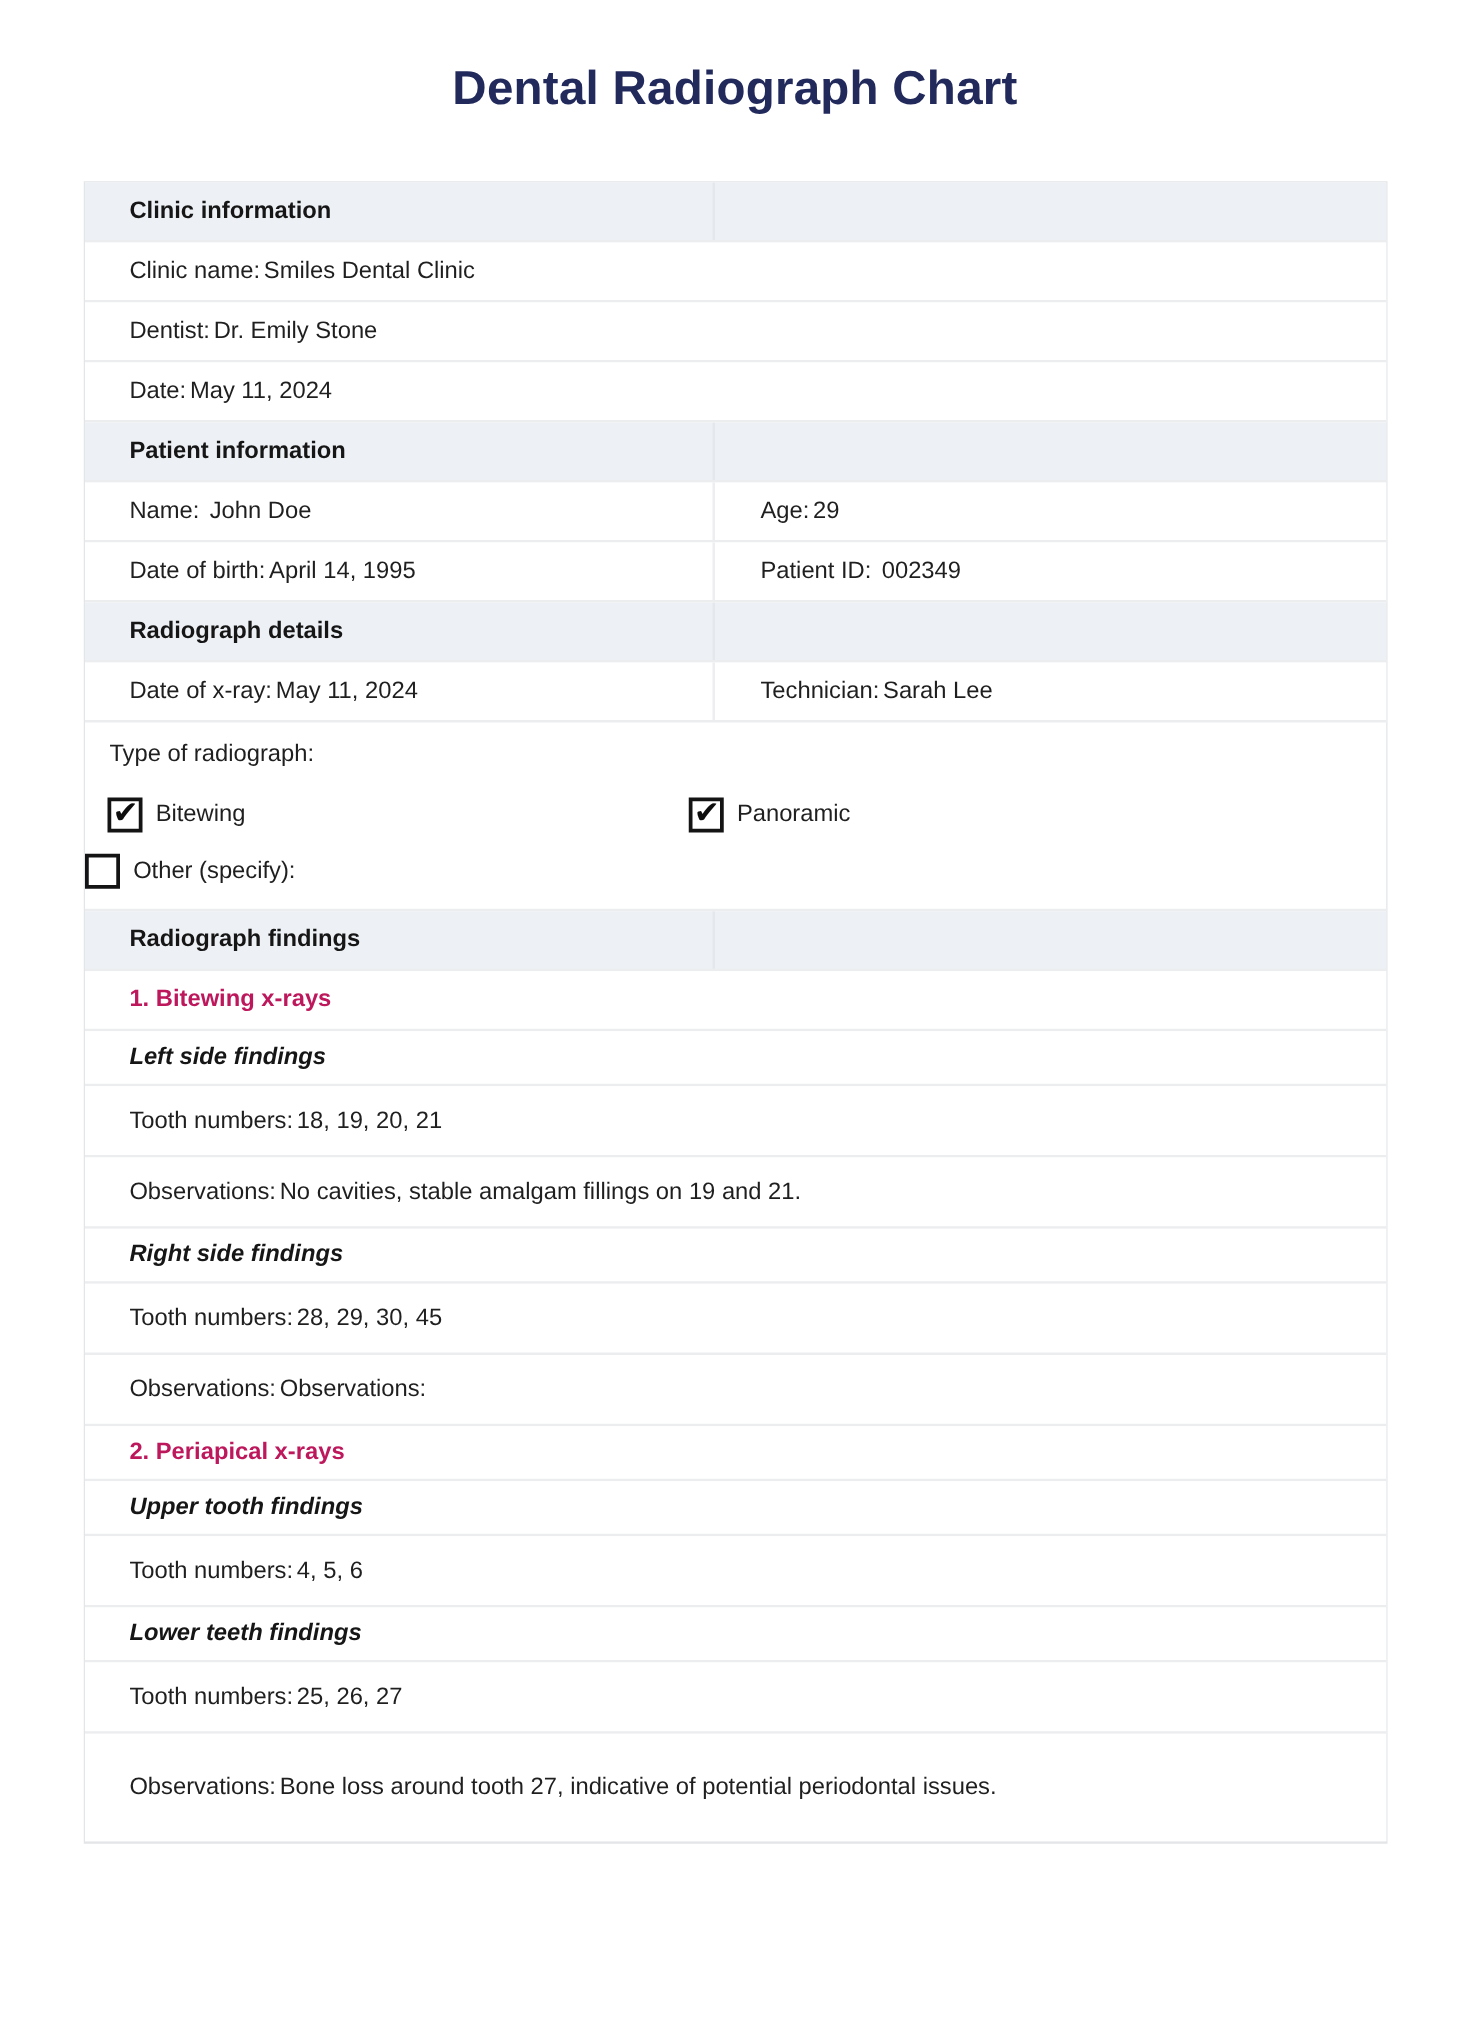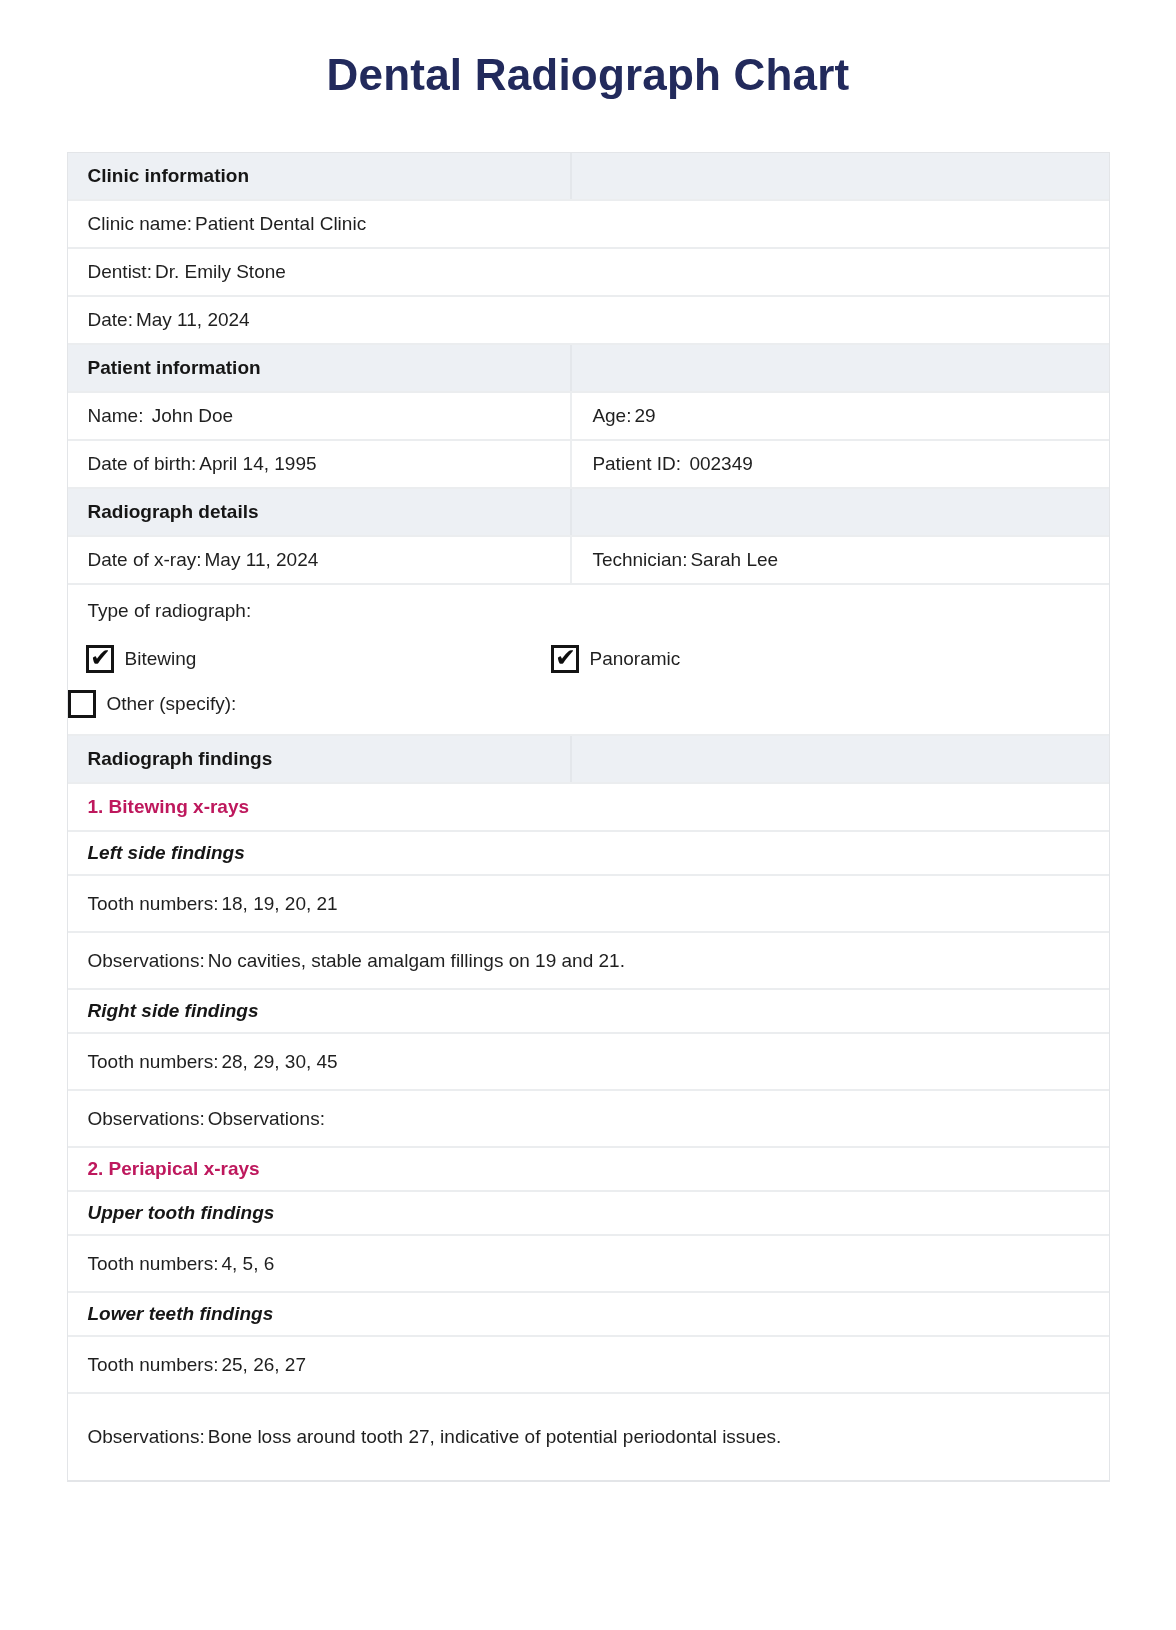--- a/index.html
+++ b/index.html
@@ -7,21 +7,21 @@
   body {
     width: 1176px;
     min-height: 1630px;
     font-family: "Liberation Sans", "DejaVu Sans", sans-serif;
     color: #1f1f1f;
     -webkit-font-smoothing: antialiased;
   }
   .doc-title {
     margin-top: 50px;
     text-align: center;
-    font-size: 44px;
+    font-size: 38px;
     font-weight: bold;
     color: #222a5c;
     letter-spacing: 0.2px;
   }
   .sheet {
     width: 1043px;
     margin: 52px auto 0 auto;
     border: 1px solid #e3e5e8;
     border-bottom: 2px solid #e3e5e8;
     font-size: 19px;
@@ -36,21 +36,21 @@
   .row.h48 { min-height: 48px; }
   .row.h44 { min-height: 44px; }
   .row.h56 { min-height: 57px; }
   .row.h86 { min-height: 86px; }
   .row.header-row {
     background: #edf0f4;
     min-height: 48px;
     font-weight: bold;
     color: #161616;
   }
-  .row .pad { padding-left: 20px; padding-right: 14px; }
+  .row .pad { padding-left: 36px; padding-right: 14px; }
   .cell-left {
     width: 48.5%;
     align-self: stretch;
     display: flex;
     align-items: center;
     border-right: 2px solid #eceef0;
   }
   .cell-right {
     width: 51.5%;
     align-self: stretch;
@@ -108,21 +108,21 @@
 <div class="sheet">
 
   <div class="row header-row">
     <div class="cell-left pad">
       <span>Clinic information</span>
     </div>
     <div class="cell-right"></div>
   </div>
   <div class="row h48">
     <div class="pad">
-      <span class="lbl">Clinic name:</span><span class="val">Patient Dental Clinic</span>
+      <span class="lbl">Clinic name:</span><span class="val">Smiles Dental Clinic</span>
     </div>
   </div>
   <div class="row h48">
     <div class="pad">
       <span class="lbl">Dentist:</span><span class="val">Dr. Emily Stone</span>
     </div>
   </div>
   <div class="row h48">
     <div class="pad">
       <span class="lbl">Date:</span><span class="val">May 11, 2024</span>

